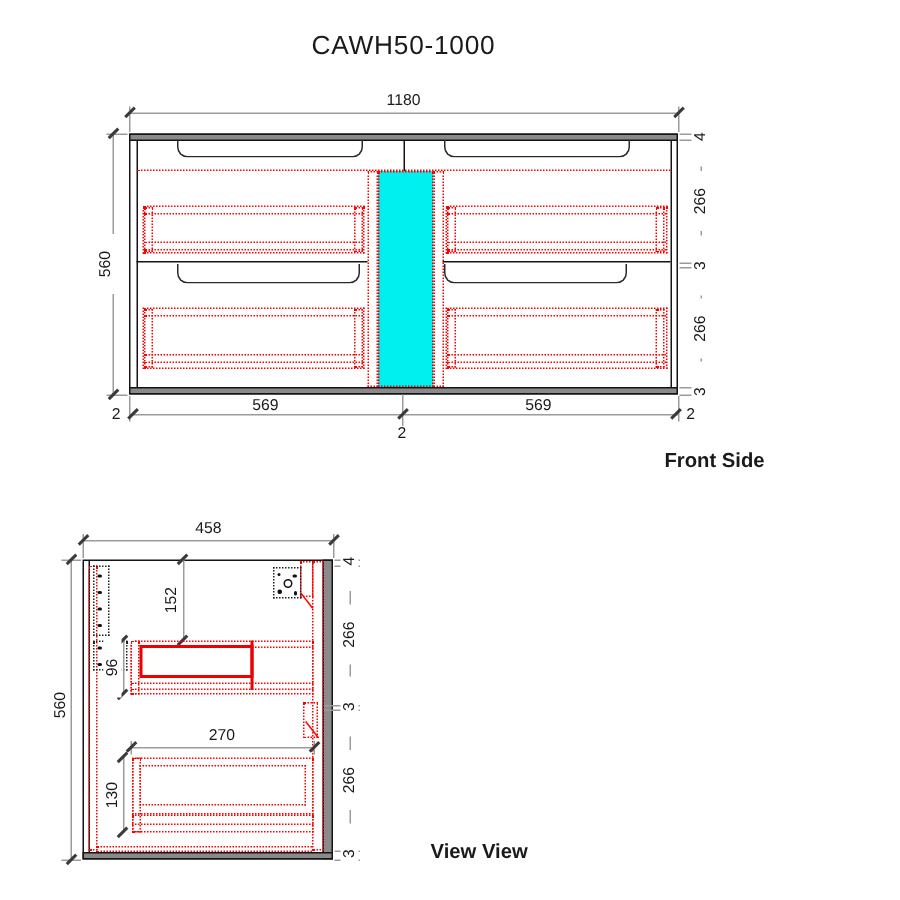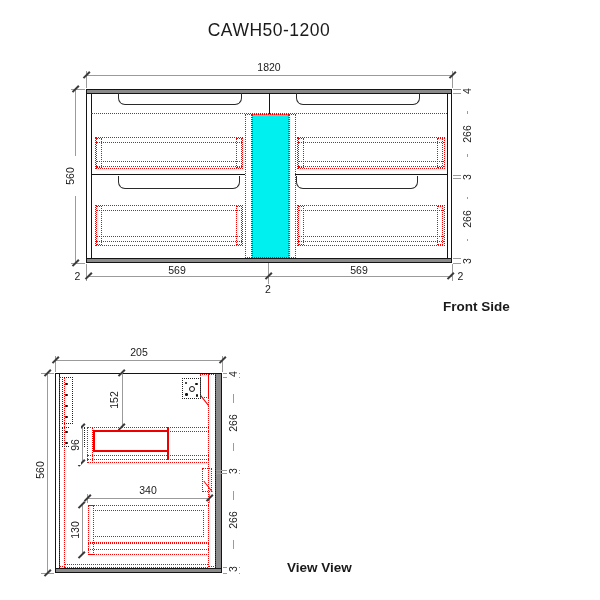--- a/index.html
+++ b/index.html
@@ -28,28 +28,28 @@
   .title{position:absolute;font-size:17.5px;font-weight:500;letter-spacing:.5px;text-align:center;}
   .viewlabel{position:absolute;font-size:13.5px;font-weight:600;white-space:nowrap;}
 </style>
 </head>
 <body>
 
 <div id="canvas">
 
   <div>
 
-    <div class="title" style="left:86px;top:20px;width:366px;">CAWH50-1200</div>
+    <div class="title" style="left:86px;top:20px;width:366px;">CAWH50-1000</div>
 
     <div class="vl" style="left:85.5px;top:71px;height:17px;"></div>
     <div class="vl" style="left:451.5px;top:71px;height:17px;"></div>
     <div class="hl" style="left:86px;top:75px;width:366px;"></div>
     <div class="tick" style="left:81.5px;top:74.25px;"></div>
     <div class="tick" style="left:447.5px;top:74.25px;"></div>
-    <div class="hdim" style="left:239px;top:61px;width:60px;">1820</div>
+    <div class="hdim" style="left:239px;top:61px;width:60px;">1180</div>
 
     <div class="box" style="left:86px;top:89px;width:366px;height:174px;"></div>
     <div class="gray" style="left:86px;top:89px;width:366px;height:5px;"></div>
     <div class="gray" style="left:86px;top:258px;width:366px;height:5px;"></div>
     <div class="kvl1" style="left:90.5px;top:94px;height:164px;"></div>
     <div class="kvl1" style="left:447px;top:94px;height:164px;"></div>
     <div class="kvl" style="left:268.5px;top:94px;height:19.5px;"></div>
     <div class="khl" style="left:91px;top:174px;width:154px;"></div>
     <div class="khl" style="left:295px;top:174px;width:152px;"></div>
     <div class="rh" style="left:91px;top:113px;width:356px;"></div>
@@ -134,21 +134,21 @@
     <div class="viewlabel" style="left:443px;top:299px;">Front Side</div>
   </div>
 
   <div>
 
     <div class="vl" style="left:54.5px;top:356px;height:16px;"></div>
     <div class="vl" style="left:221.5px;top:356px;height:16px;"></div>
     <div class="hl" style="left:55px;top:360px;width:167px;"></div>
     <div class="tick" style="left:50.5px;top:359.25px;"></div>
     <div class="tick" style="left:217.5px;top:359.25px;"></div>
-    <div class="hdim" style="left:109px;top:346px;width:60px;">205</div>
+    <div class="hdim" style="left:109px;top:346px;width:60px;">458</div>
 
     <div class="box" style="left:55px;top:373px;width:167px;height:200px;"></div>
     <div class="gray" style="left:215px;top:373px;width:7px;height:200px;"></div>
     <div class="gray" style="left:55px;top:568px;width:167px;height:5px;"></div>
     <div class="kvl1" style="left:58.5px;top:374px;height:194px;"></div>
 
     <div class="rr" style="left:58.5px;top:377px;width:6px;height:190px;"></div>
     <div class="rr" style="left:208px;top:374px;width:7.5px;height:193px;"></div>
     <div class="rh" style="left:64px;top:563.5px;width:144px;"></div>
     <div class="rh" style="left:64px;top:567px;width:144px;"></div>
@@ -190,21 +190,21 @@
     <div class="vl" style="left:81.5px;top:427px;height:36px;"></div>
     <div class="tick" style="left:77px;top:426.25px;"></div>
     <div class="tick" style="left:77px;top:462.25px;"></div>
     <div class="vdim" style="left:54.5px;top:439px;">96</div>
 
     <div class="vl" style="left:86.5px;top:494px;height:9px;"></div>
     <div class="vl" style="left:208.5px;top:494px;height:9px;"></div>
     <div class="hl" style="left:87px;top:498px;width:122px;"></div>
     <div class="tick" style="left:82.5px;top:497.25px;"></div>
     <div class="tick" style="left:204.5px;top:497.25px;"></div>
-    <div class="hdim" style="left:118px;top:484px;width:60px;">340</div>
+    <div class="hdim" style="left:118px;top:484px;width:60px;">270</div>
 
     <div class="rr" style="left:88px;top:505px;width:121px;height:38px;"></div>
     <div class="rr" style="left:93px;top:510px;width:111px;height:27px;"></div>
     <div class="rr" style="left:88px;top:543px;width:121px;height:12px;"></div>
     <div class="rh" style="left:88px;top:549px;width:121px;"></div>
     <div class="rr" style="left:88px;top:505px;width:6px;height:50px;"></div>
 
     <div class="vl" style="left:81.5px;top:505px;height:50px;"></div>
     <div class="tick" style="left:77px;top:504.25px;"></div>
     <div class="tick" style="left:77px;top:554.25px;"></div>

